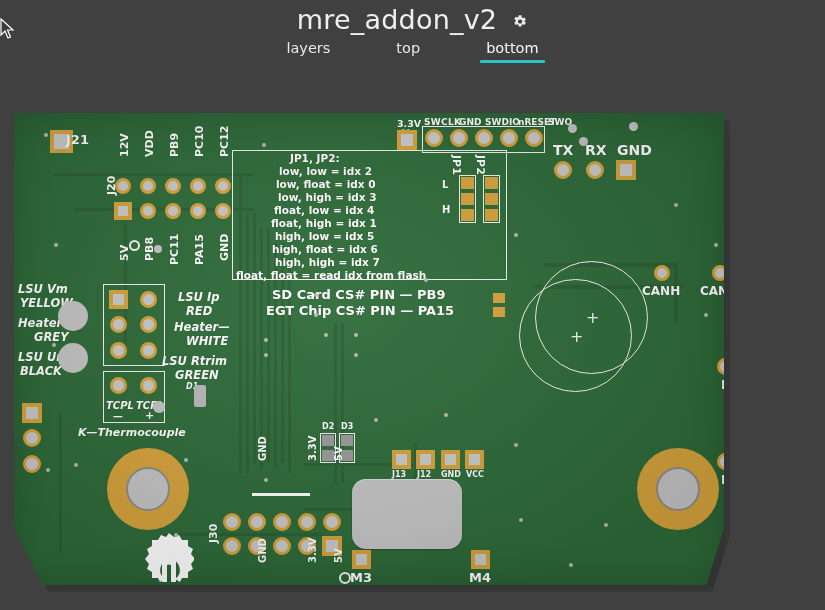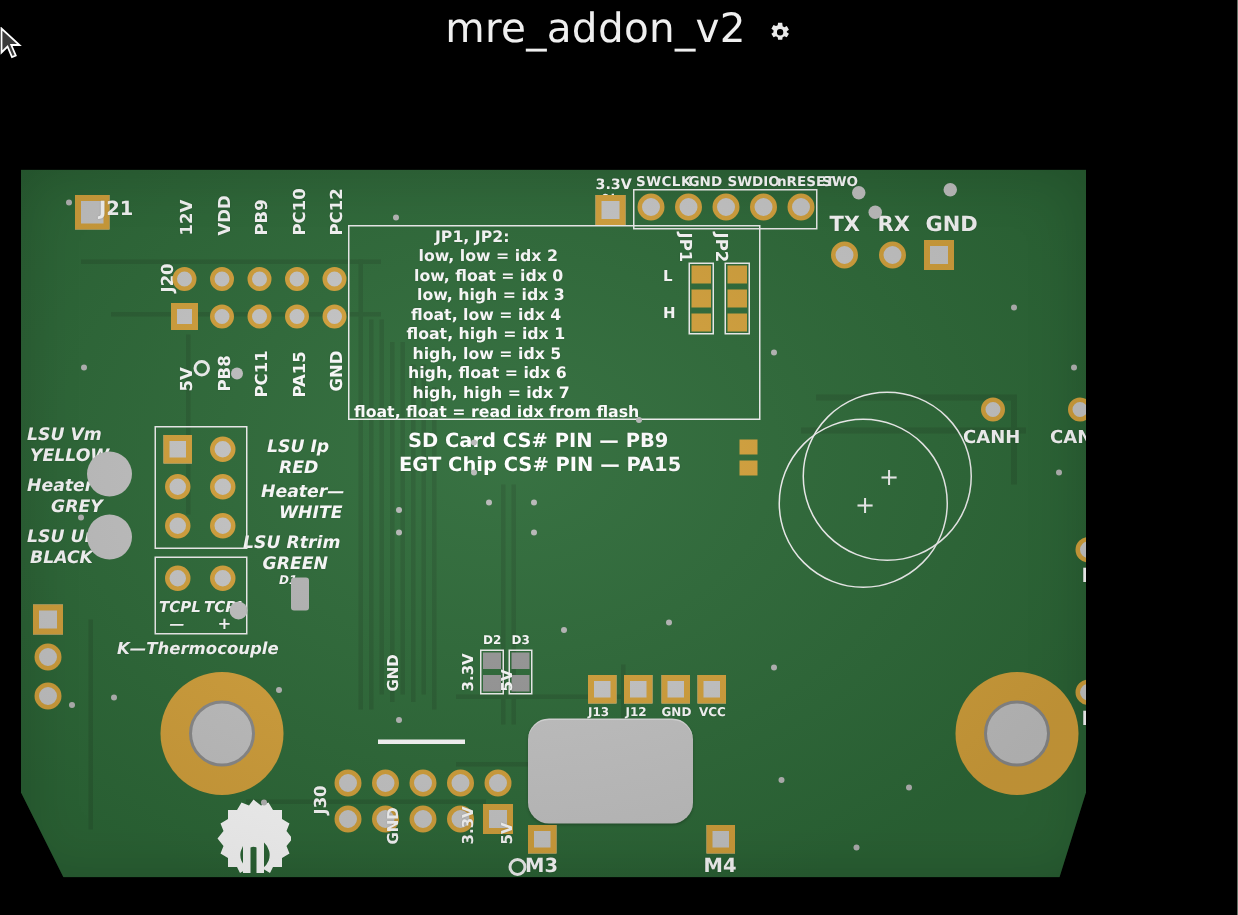--- a/index.html
+++ b/index.html
@@ -3,21 +3,21 @@
 <meta charset="utf-8">
 <style>
   * { box-sizing: border-box; }
   html, body {
     margin: 0; padding: 0;
     width: 825px; height: 610px;
     overflow: hidden;
     background: #a9a9a9;
     font-family: "DejaVu Sans", sans-serif;
   }
-  #app { position: relative; width: 825px; height: 610px; background: #000000; }
+  #app { position: relative; width: 825px; height: 610px; background: #404040; }
 
   
   .header { position: absolute; top: 0; left: 0; width: 825px; height: 98px; }
   .title-row {
     position: absolute; top: 0; left: 0; width: 825px; height: 38px;
     display: flex; align-items: center; justify-content: center; gap: 14px;
   }
   .title {
     font-size: 27px; color: #efefef; font-weight: 400;
     letter-spacing: 0.2px; font-family: "DejaVu Sans", sans-serif;
@@ -112,20 +112,25 @@
 <div id="app">
 
   <div class="header">
     <div class="title-row">
       <div class="title">mre_addon_v2</div>
       <span class="gear-icon">
         <svg width="17" height="17" viewBox="0 0 24 24" fill="#e9e9e9">
           <path d="M19.1 12.9a7.6 7.6 0 0 0 0-1.8l2-1.5-2-3.4-2.3 1a7.5 7.5 0 0 0-1.6-.9L14.8 3h-3.9l-.4 2.3a7.5 7.5 0 0 0-1.6.9l-2.3-1-2 3.4 2 1.5a7.6 7.6 0 0 0 0 1.8l-2 1.5 2 3.4 2.3-1c.5.4 1 .7 1.6.9l.4 2.3h3.9l.4-2.3c.6-.2 1.1-.5 1.6-.9l2.3 1 2-3.4-2-1.5zM12.8 15a3 3 0 1 1 0-6 3 3 0 0 1 0 6z"></path>
         </svg>
       </span>
+    </div>
+    <div class="tabs-row">
+      <div class="tab">layers</div>
+      <div class="tab">top</div>
+      <div class="tab active">bottom</div>
     </div>
   </div>
 
   <div class="cursor">
     <svg width="16" height="24" viewBox="0 0 16 24">
       <path d="M1 1 L1 17 L5 13 L8 20 L10.5 19 L7.5 12 L13 12 Z" fill="#3a3a3a" stroke="#ffffff" stroke-width="1.2"></path>
     </svg>
   </div>
 
   <div class="board-wrap">

